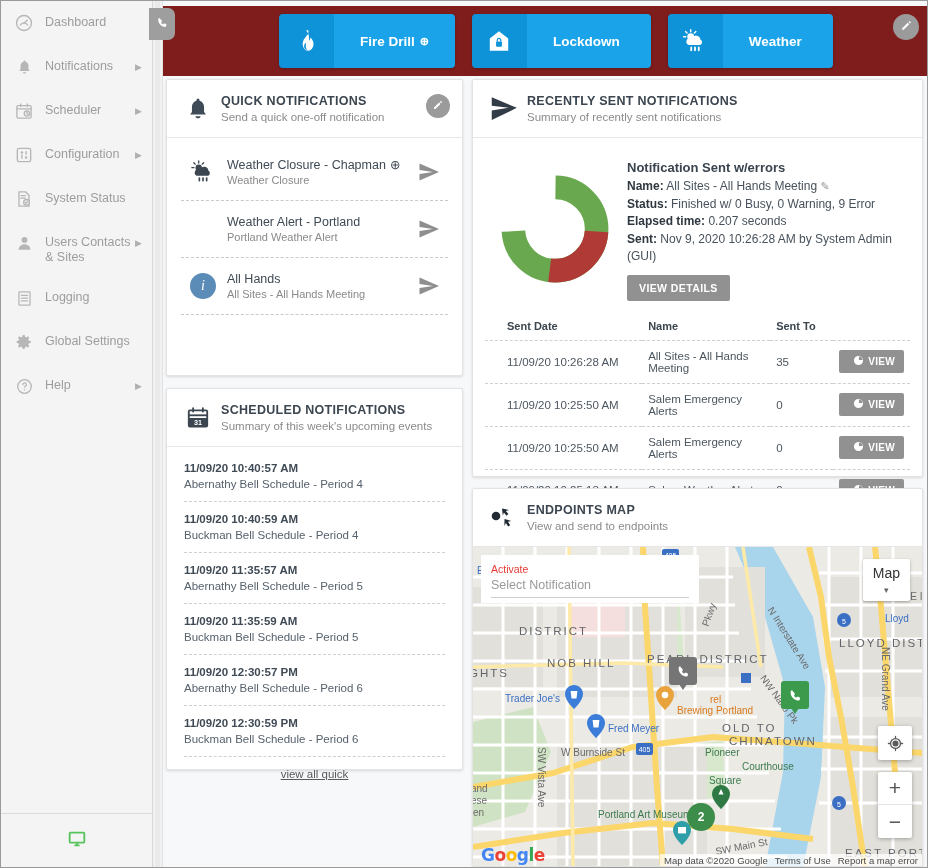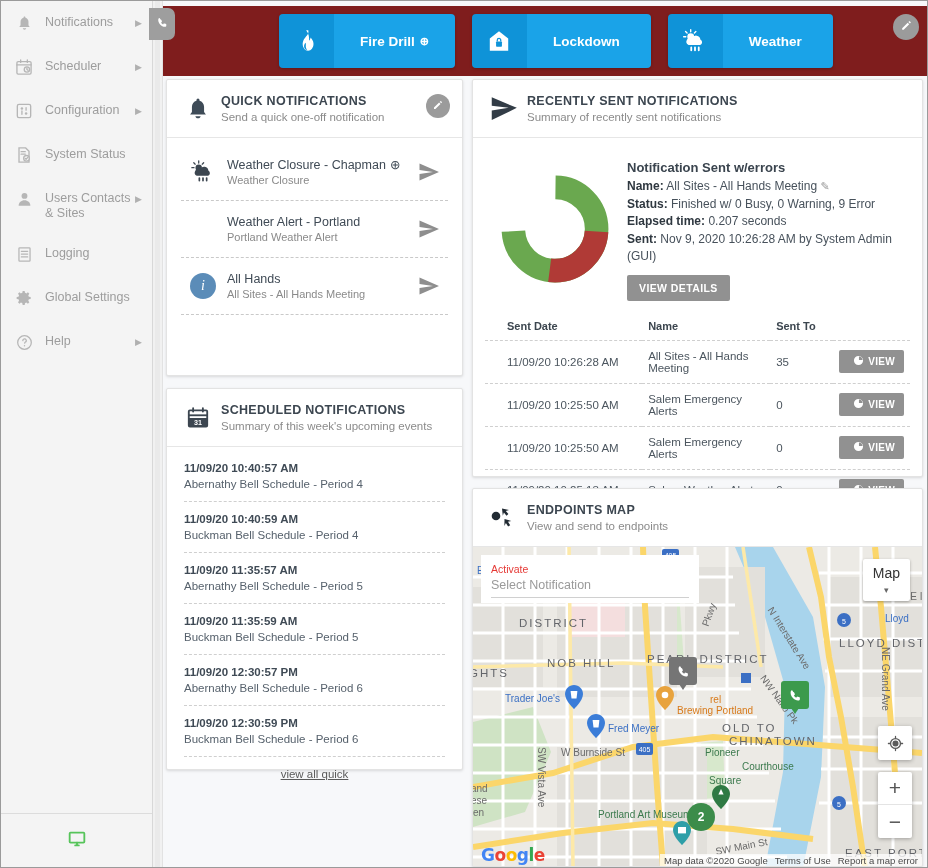--- a/index.html
+++ b/index.html
@@ -361,20 +361,30 @@
   }
 </style>
 </head>
 <body>
 
 <div class="app">
 
   <nav class="sidebar">
     <div class="sidebar-scroll">
 
+      <div class="nav-item">
+        <span class="nav-icon">
+          <svg width="20" height="20" viewBox="0 0 24 24" fill="none" stroke="currentColor" stroke-width="1.6">
+            <circle cx="12" cy="12" r="9"></circle>
+              <path d="M12 12l4-3.4" stroke-linecap="round"></path>
+            <path d="M7.6 14.4a5 5 0 018.8 0" stroke-linecap="round"></path>
+          </svg>
+        </span>
+        <span class="nav-label">Dashboard</span>
+      </div>
 
       <div class="nav-item">
         <span class="nav-icon">
           <svg width="19" height="19" viewBox="0 0 24 24" fill="currentColor">
             <path d="M12 3c-.7 0-1.2.6-1.2 1.3v.5C8.6 5.4 7 7.4 7 9.8v4.4l-1.6 2.1h13.2L17 14.2V9.8c0-2.4-1.6-4.4-3.8-5v-.5C13.2 3.6 12.7 3 12 3z"></path>
             <path d="M9.9 18.1h4.2c0 1-.9 1.7-2.1 1.7s-2.1-.7-2.1-1.7z"></path>
           </svg>
         </span>
         <span class="nav-label">Notifications</span>
         <span class="nav-arrow">▶</span>
@@ -849,21 +859,21 @@
           <rect x="163" y="196" width="17" height="12" rx="2" fill="#3b6fc4"></rect>
           <text x="171.5" y="205" font-size="7" fill="#fff" text-anchor="middle" font-family="Liberation Sans, sans-serif">405</text>
           <circle cx="371" cy="73" r="7" fill="#3b6fc4"></circle>
           <text x="371" y="76.5" font-size="7" fill="#fff" text-anchor="middle" font-family="Liberation Sans, sans-serif">5</text>
           <circle cx="366" cy="256" r="7" fill="#3b6fc4"></circle>
           <text x="366" y="259.5" font-size="7" fill="#fff" text-anchor="middle" font-family="Liberation Sans, sans-serif">5</text>
         </g>
         <rect x="268" y="126" width="10" height="10" fill="#3b6fc4"></rect>
       </svg>
 
-      <span class="mlbl big" style="left:46px;  top:70px;">DISTRICT</span>
+      <span class="mlbl big" style="left:46px;  top:78px;">DISTRICT</span>
       <span class="mlbl big" style="left:-4px;  top:120px;">GHTS</span>
       <span class="mlbl big" style="left:74px;  top:110px;">NOB HILL</span>
       <span class="mlbl big" style="left:174px; top:106px;">PEARL DISTRICT</span>
       <span class="mlbl big" style="left:366px; top:90px;">LLOYD DIST</span>
       <span class="mlbl blue" style="left:412px; top:66px;">Lloyd</span>
       <span class="mlbl big" style="left:249px; top:175px;">OLD TO</span>
       <span class="mlbl big" style="left:256px; top:188px;">CHINATOWN</span>
       <span class="mlbl blue" style="left:32px; top:146px;">Trader Joe's</span>
       <span class="mlbl blue" style="left:135px;top:176px;">Fred Meyer</span>
       <span class="mlbl" style="left:88px; top:200px;">W Burnside St</span>

